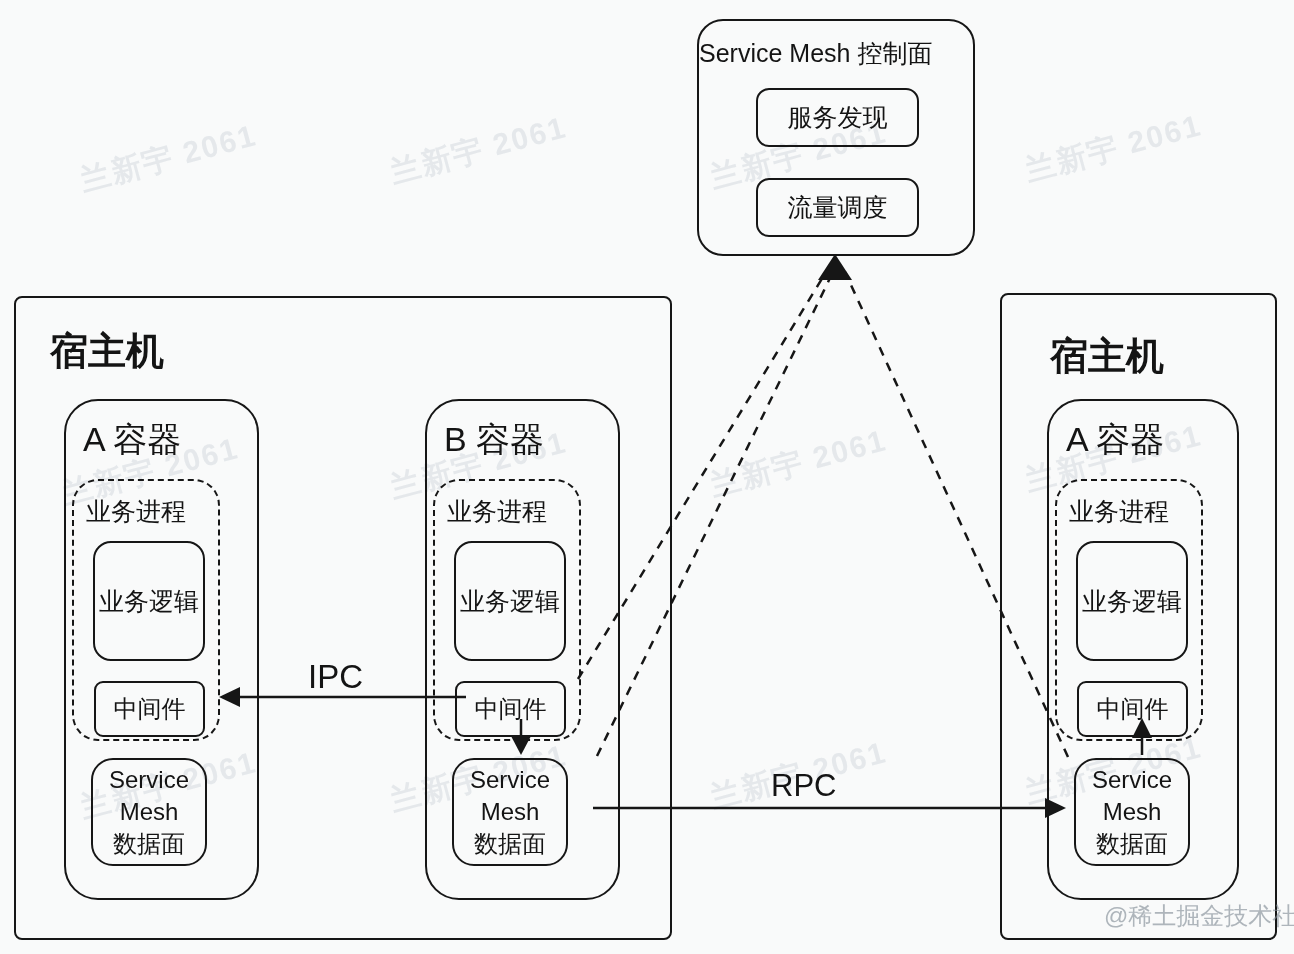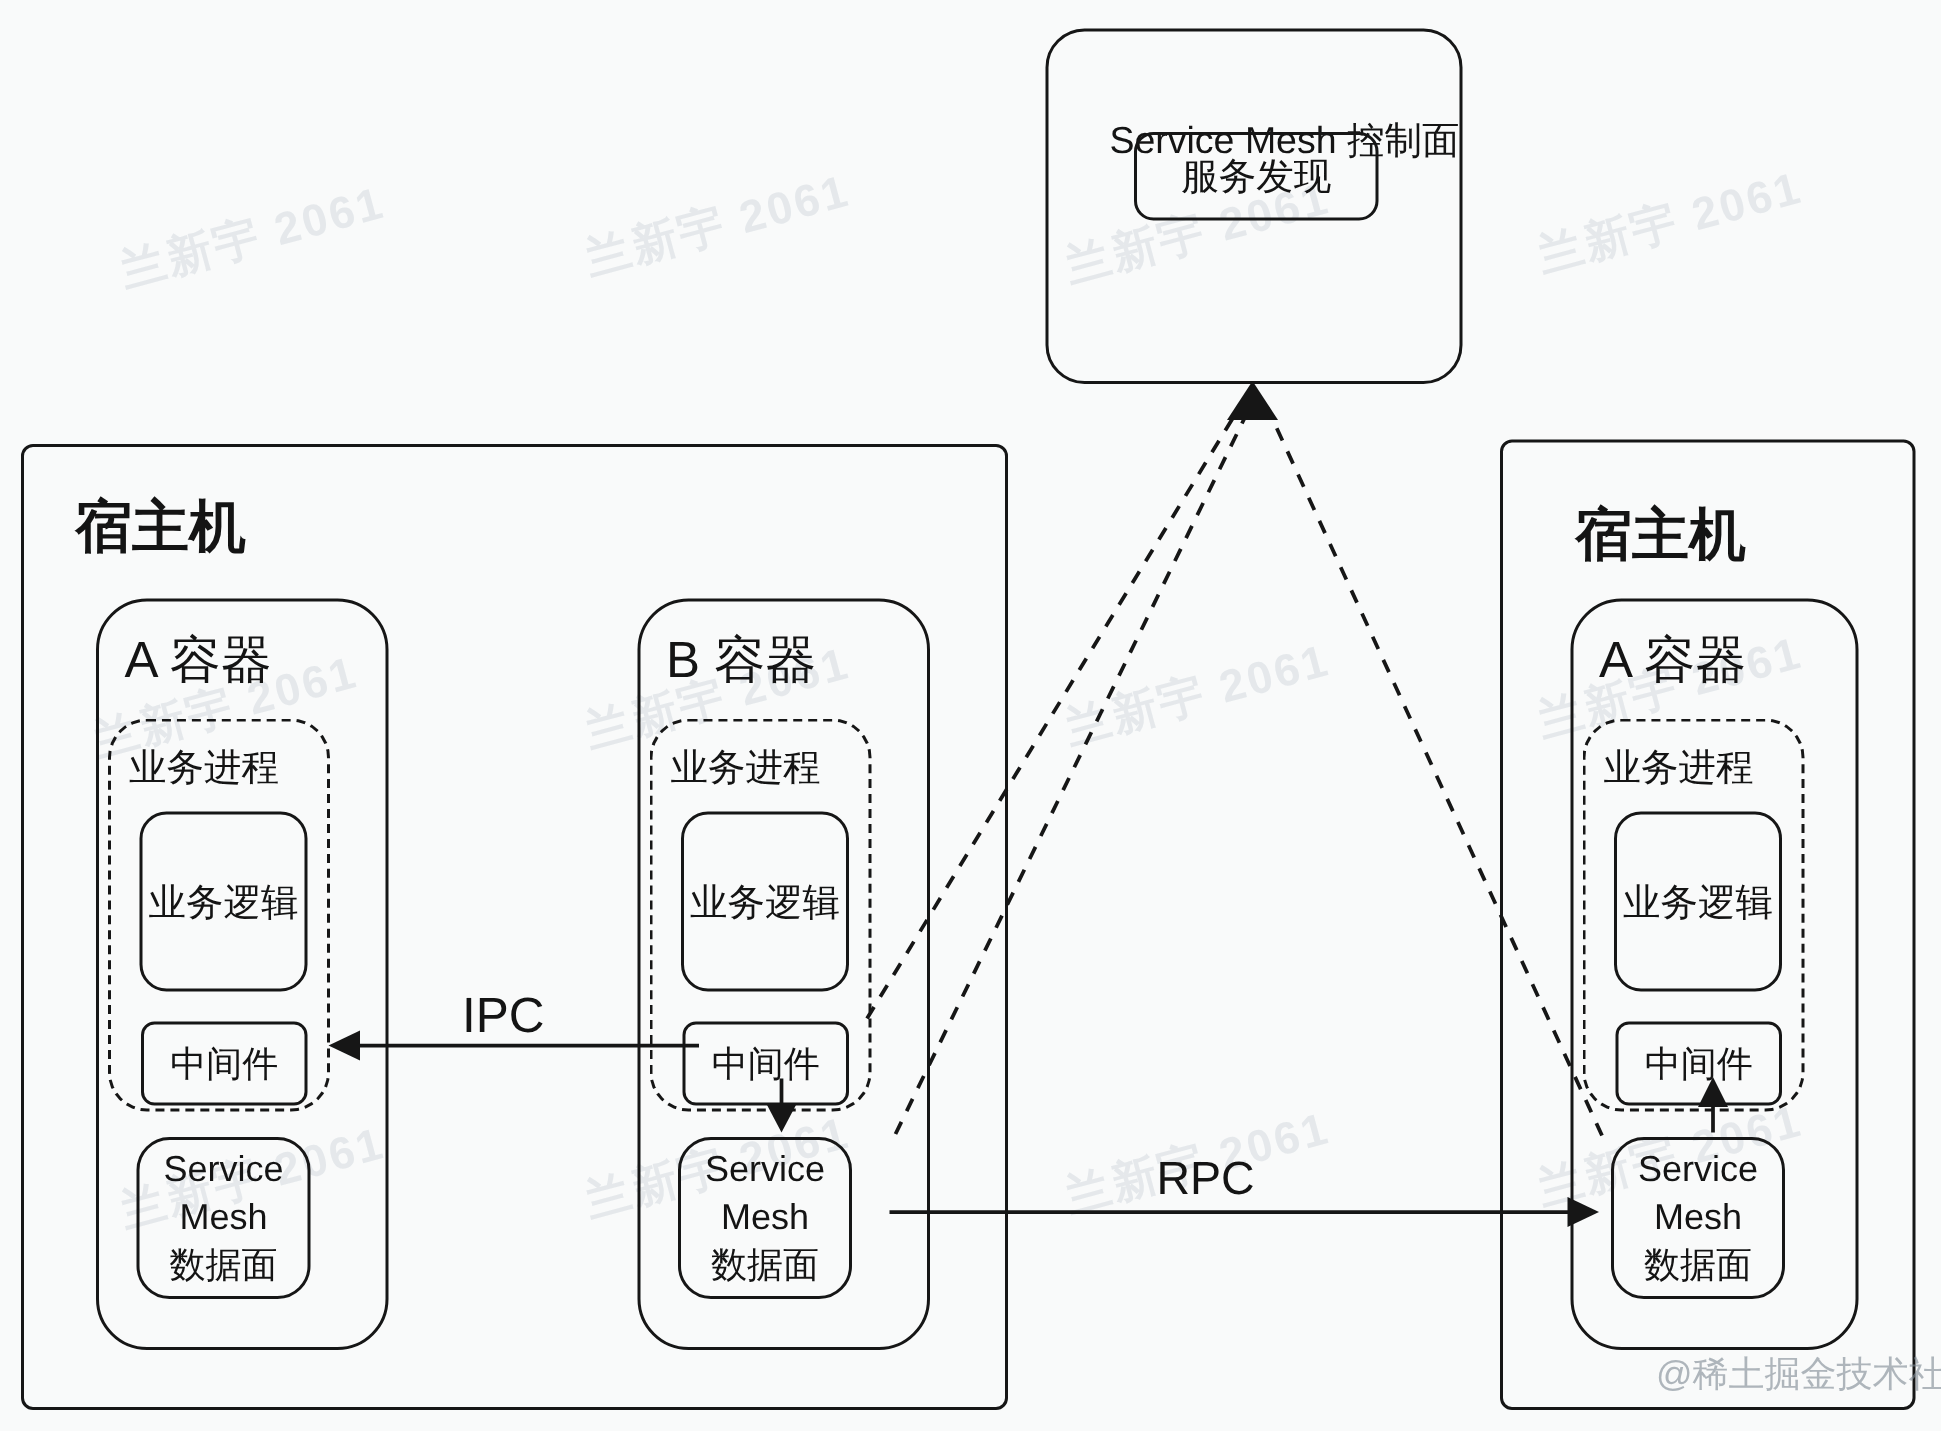--- a/index.html
+++ b/index.html
@@ -23,21 +23,21 @@
     position:absolute; left:1104px; top:900px;
     font-size:24px; color:rgba(128,138,148,0.62);
     white-space:nowrap;
   }
 
   
   .stroke{ border:2.5px solid #161616; background:transparent; position:absolute; }
 
   
   .control-plane{ left:697px; top:19px; width:278px; height:237px; border-radius:26px; }
-  .cp-title{ position:absolute; left:0; right:0; top:16px; text-align:right; font-size:25px; font-weight:500;margin-top:40px; }
+  .cp-title{ position:absolute; left:0; right:0; top:16px; text-align:left; font-size:25px; font-weight:500; }
   .cp-module{
     position:absolute; left:57px; width:163px; height:59px;
     border:2.5px solid #161616; border-radius:13px;
     display:flex; align-items:center; justify-content:center;
     font-size:25px;
   }
   .cp-m1{ top:67px; } .cp-m2{ top:157px; }
 
   
   .host{ border-radius:8px; }
@@ -96,20 +96,21 @@
   <div class="wm" style="left:708px; top:443px;">兰新宇 2061</div>
   <div class="wm" style="left:1023px;top:438px;">兰新宇 2061</div>
   <div class="wm" style="left:78px;  top:765px;">兰新宇 2061</div>
   <div class="wm" style="left:388px; top:758px;">兰新宇 2061</div>
   <div class="wm" style="left:708px; top:755px;">兰新宇 2061</div>
   <div class="wm" style="left:1023px;top:750px;">兰新宇 2061</div>
 
   <div class="stroke control-plane">
     <div class="cp-title">Service Mesh 控制面</div>
     <div class="cp-module cp-m1">服务发现</div>
+    <div class="cp-module cp-m2">流量调度</div>
   </div>
 
   <div class="stroke host host-left">
     <div class="host-label">宿主机</div>
 
     <div class="container-box pos-a">
       <div class="container-label">A 容器</div>
       <div class="process-dashed">
         <div class="process-label">业务进程</div>
         <div class="logic-box">业务逻辑</div>

